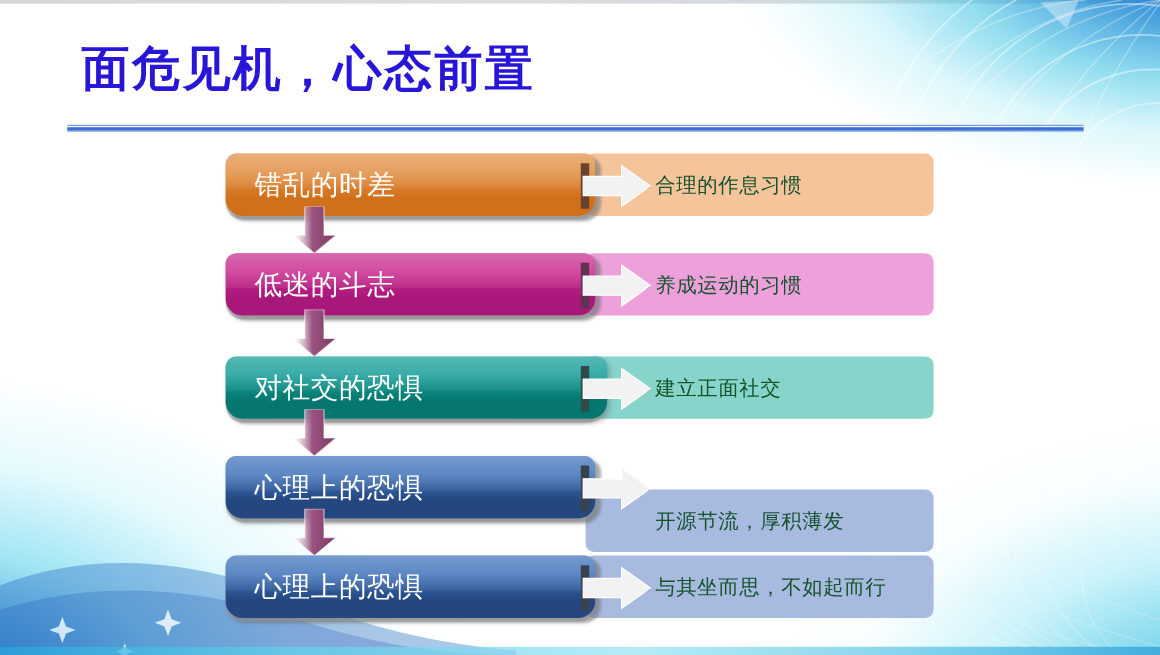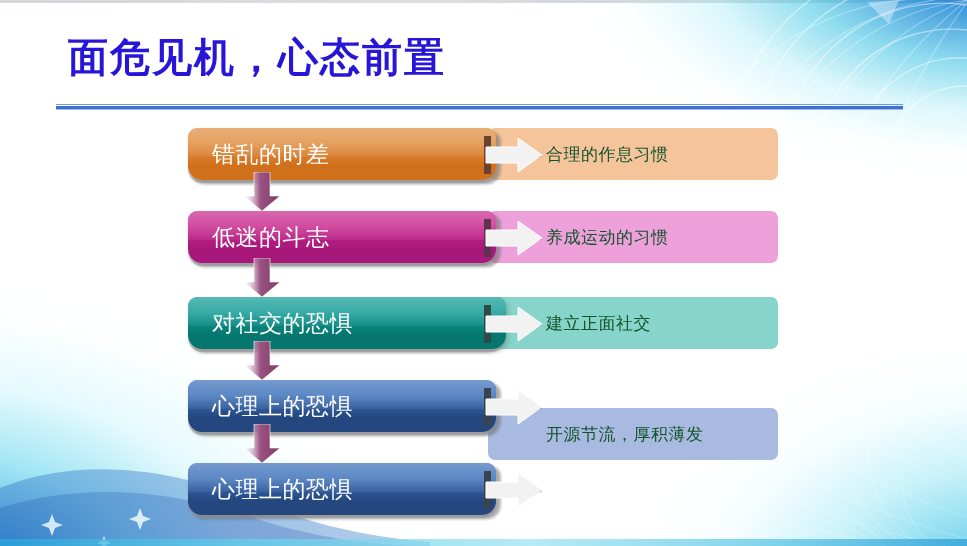--- a/index.html
+++ b/index.html
@@ -278,20 +278,23 @@
           <defs>
             <linearGradient id="vg4" x1="0" y1="0" x2="1" y2="0">
               <stop offset="0%" stop-color="#ffffff" stop-opacity=".45"></stop>
               <stop offset="45%" stop-color="#9B5382"></stop>
               <stop offset="100%" stop-color="#7d3a63"></stop>
             </linearGradient>
           </defs>
           <path d="M14,0 L30,0 L30,24 L40,24 L22,39 L4,24 L14,24 Z" fill="url(#vg4)" stroke="#ffffff" stroke-opacity=".6" stroke-width="1"></path>
         </svg></div>
       <div class="row" style="top: 463px;">
+        <div class="rpanel" style="background: rgb(168, 186, 223);">
+          <div class="rtext">与其坐而思，不如起而行</div>
+        </div>
         <div class="lcap-shadow"></div>
         <div class="lcap" style="background: linear-gradient(rgb(58, 111, 184) 0%, rgb(58, 111, 184) 30%, rgb(36, 71, 127) 72%, rgb(36, 71, 127) 100%);">
           <div class="gloss"></div>
           <div class="ltext">心理上的恐惧</div>
         </div>
         <div class="arrow-wrap"><svg viewBox="0 0 78 42" width="78" height="42">
             <path d="M4,2 L11,2 L11,40 L4,40 Z" fill="#3A4250"></path>
             <path d="M8,20 L44,20 L44,28 L8,28 Z" fill="#3A4250"></path>
             <path d="M40,11 L40,34 L62,22 Z" fill="#3A4250"></path>
             <path d="M6,13 L38,13 L38,4 L62,21 L38,38 L38,29 L6,29 Z" fill="#F2F2F2" stroke="#ffffff" stroke-width="1"></path>

